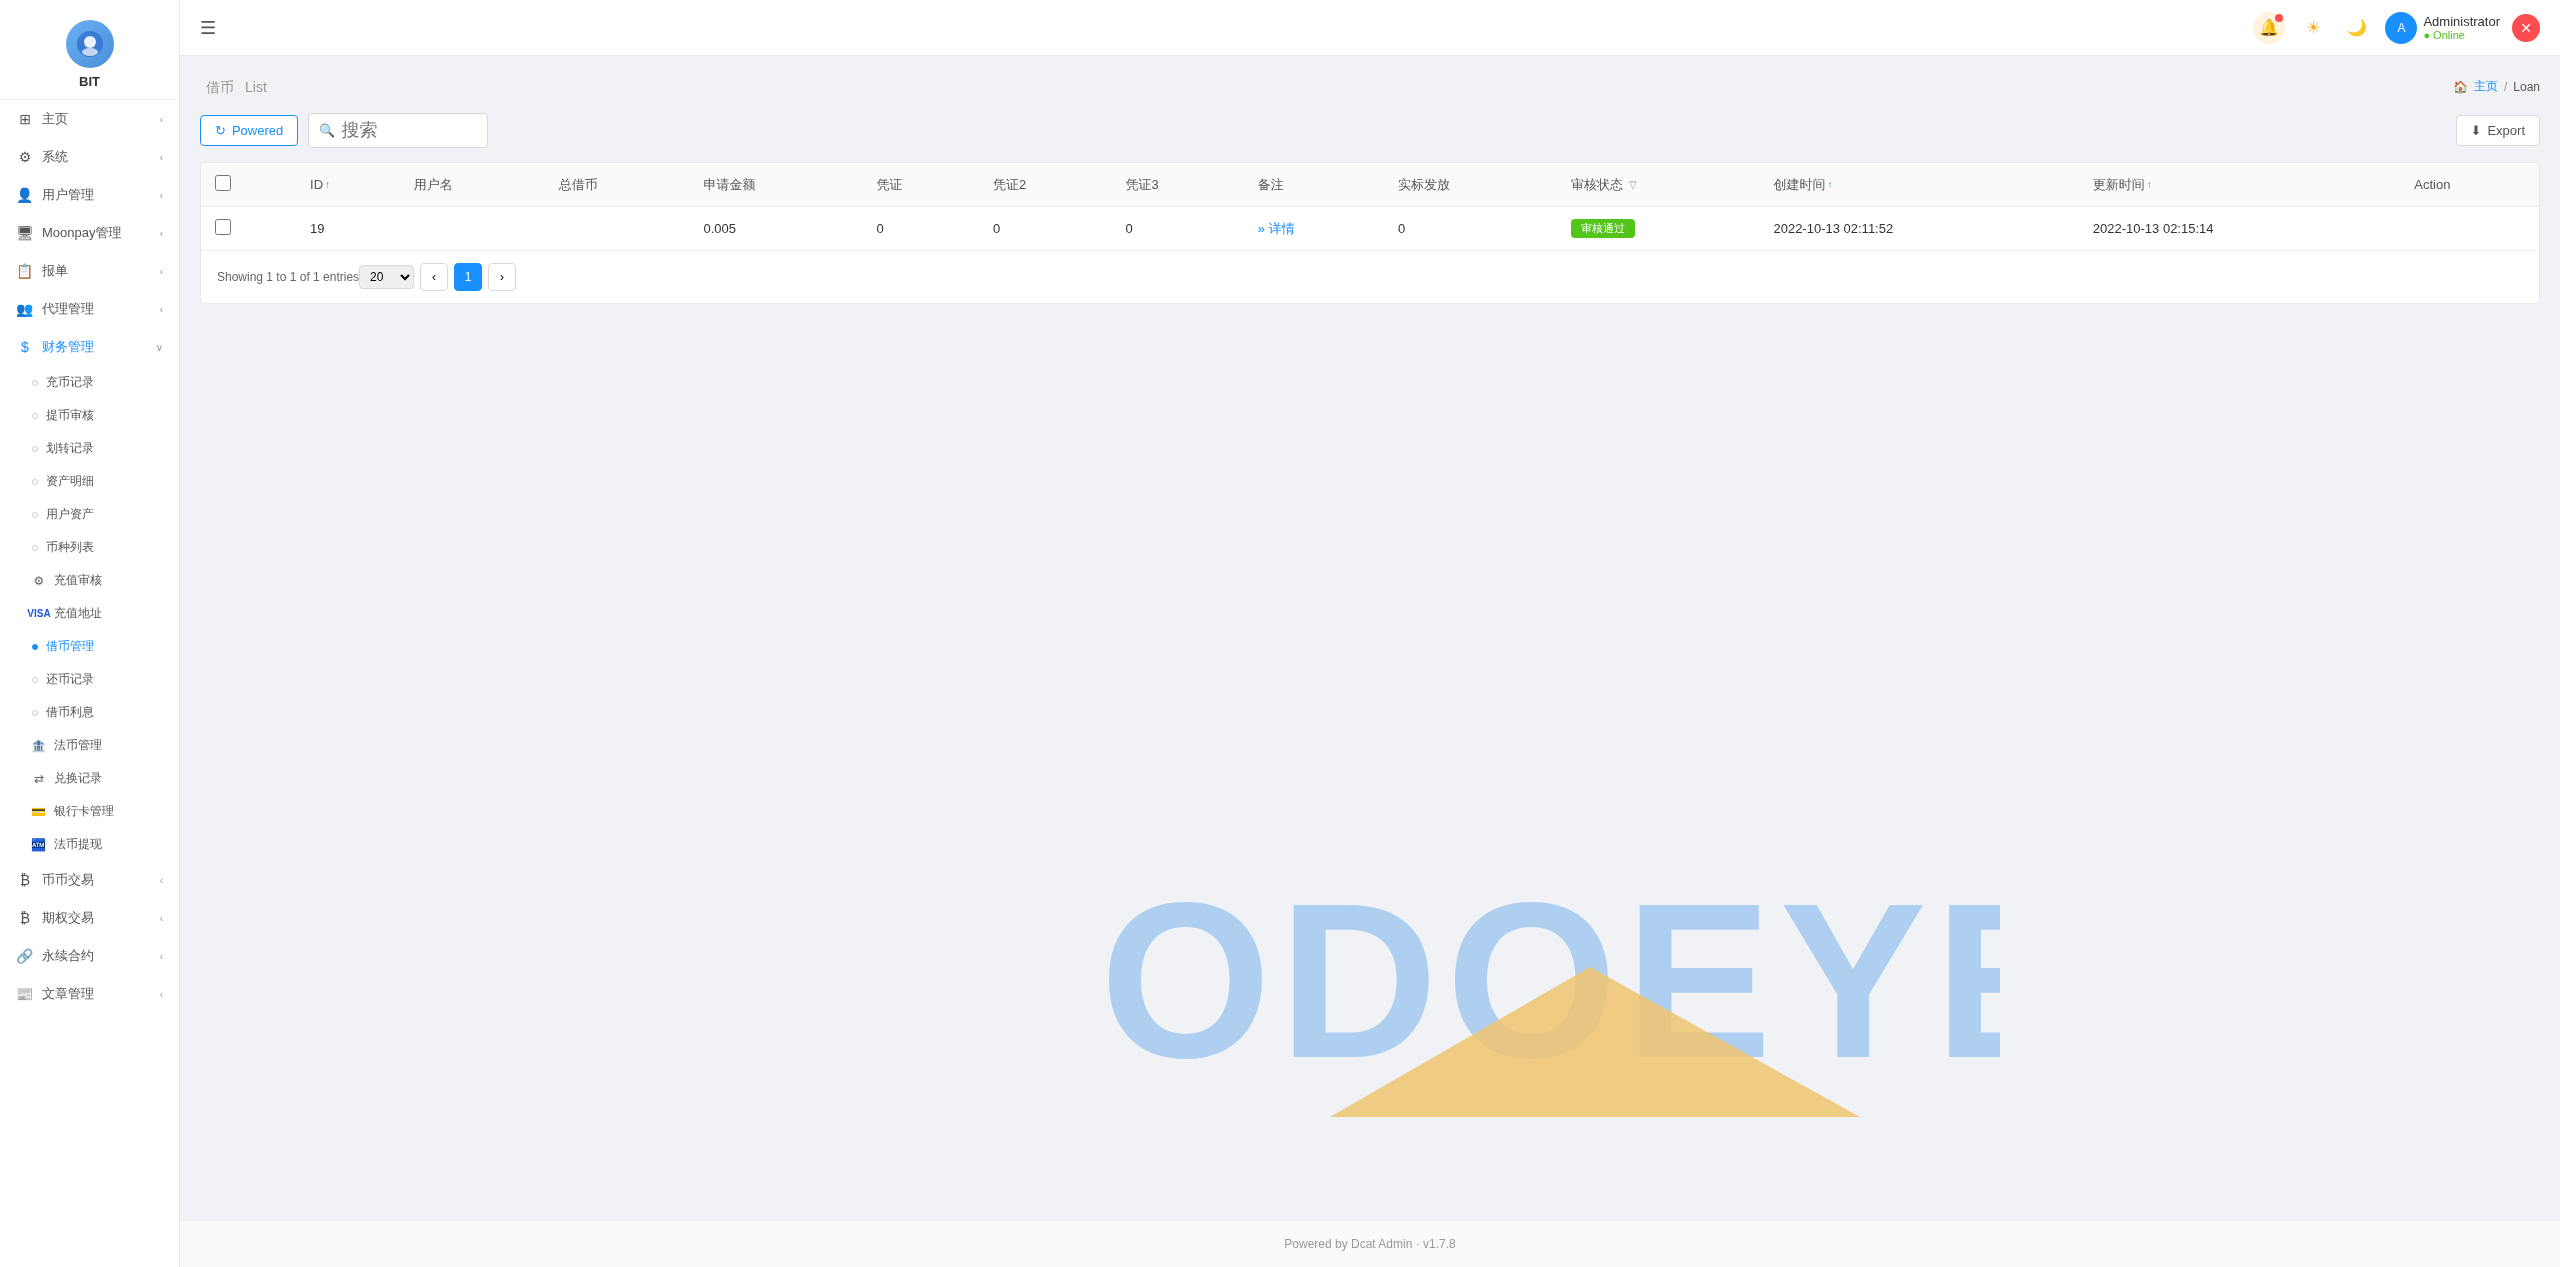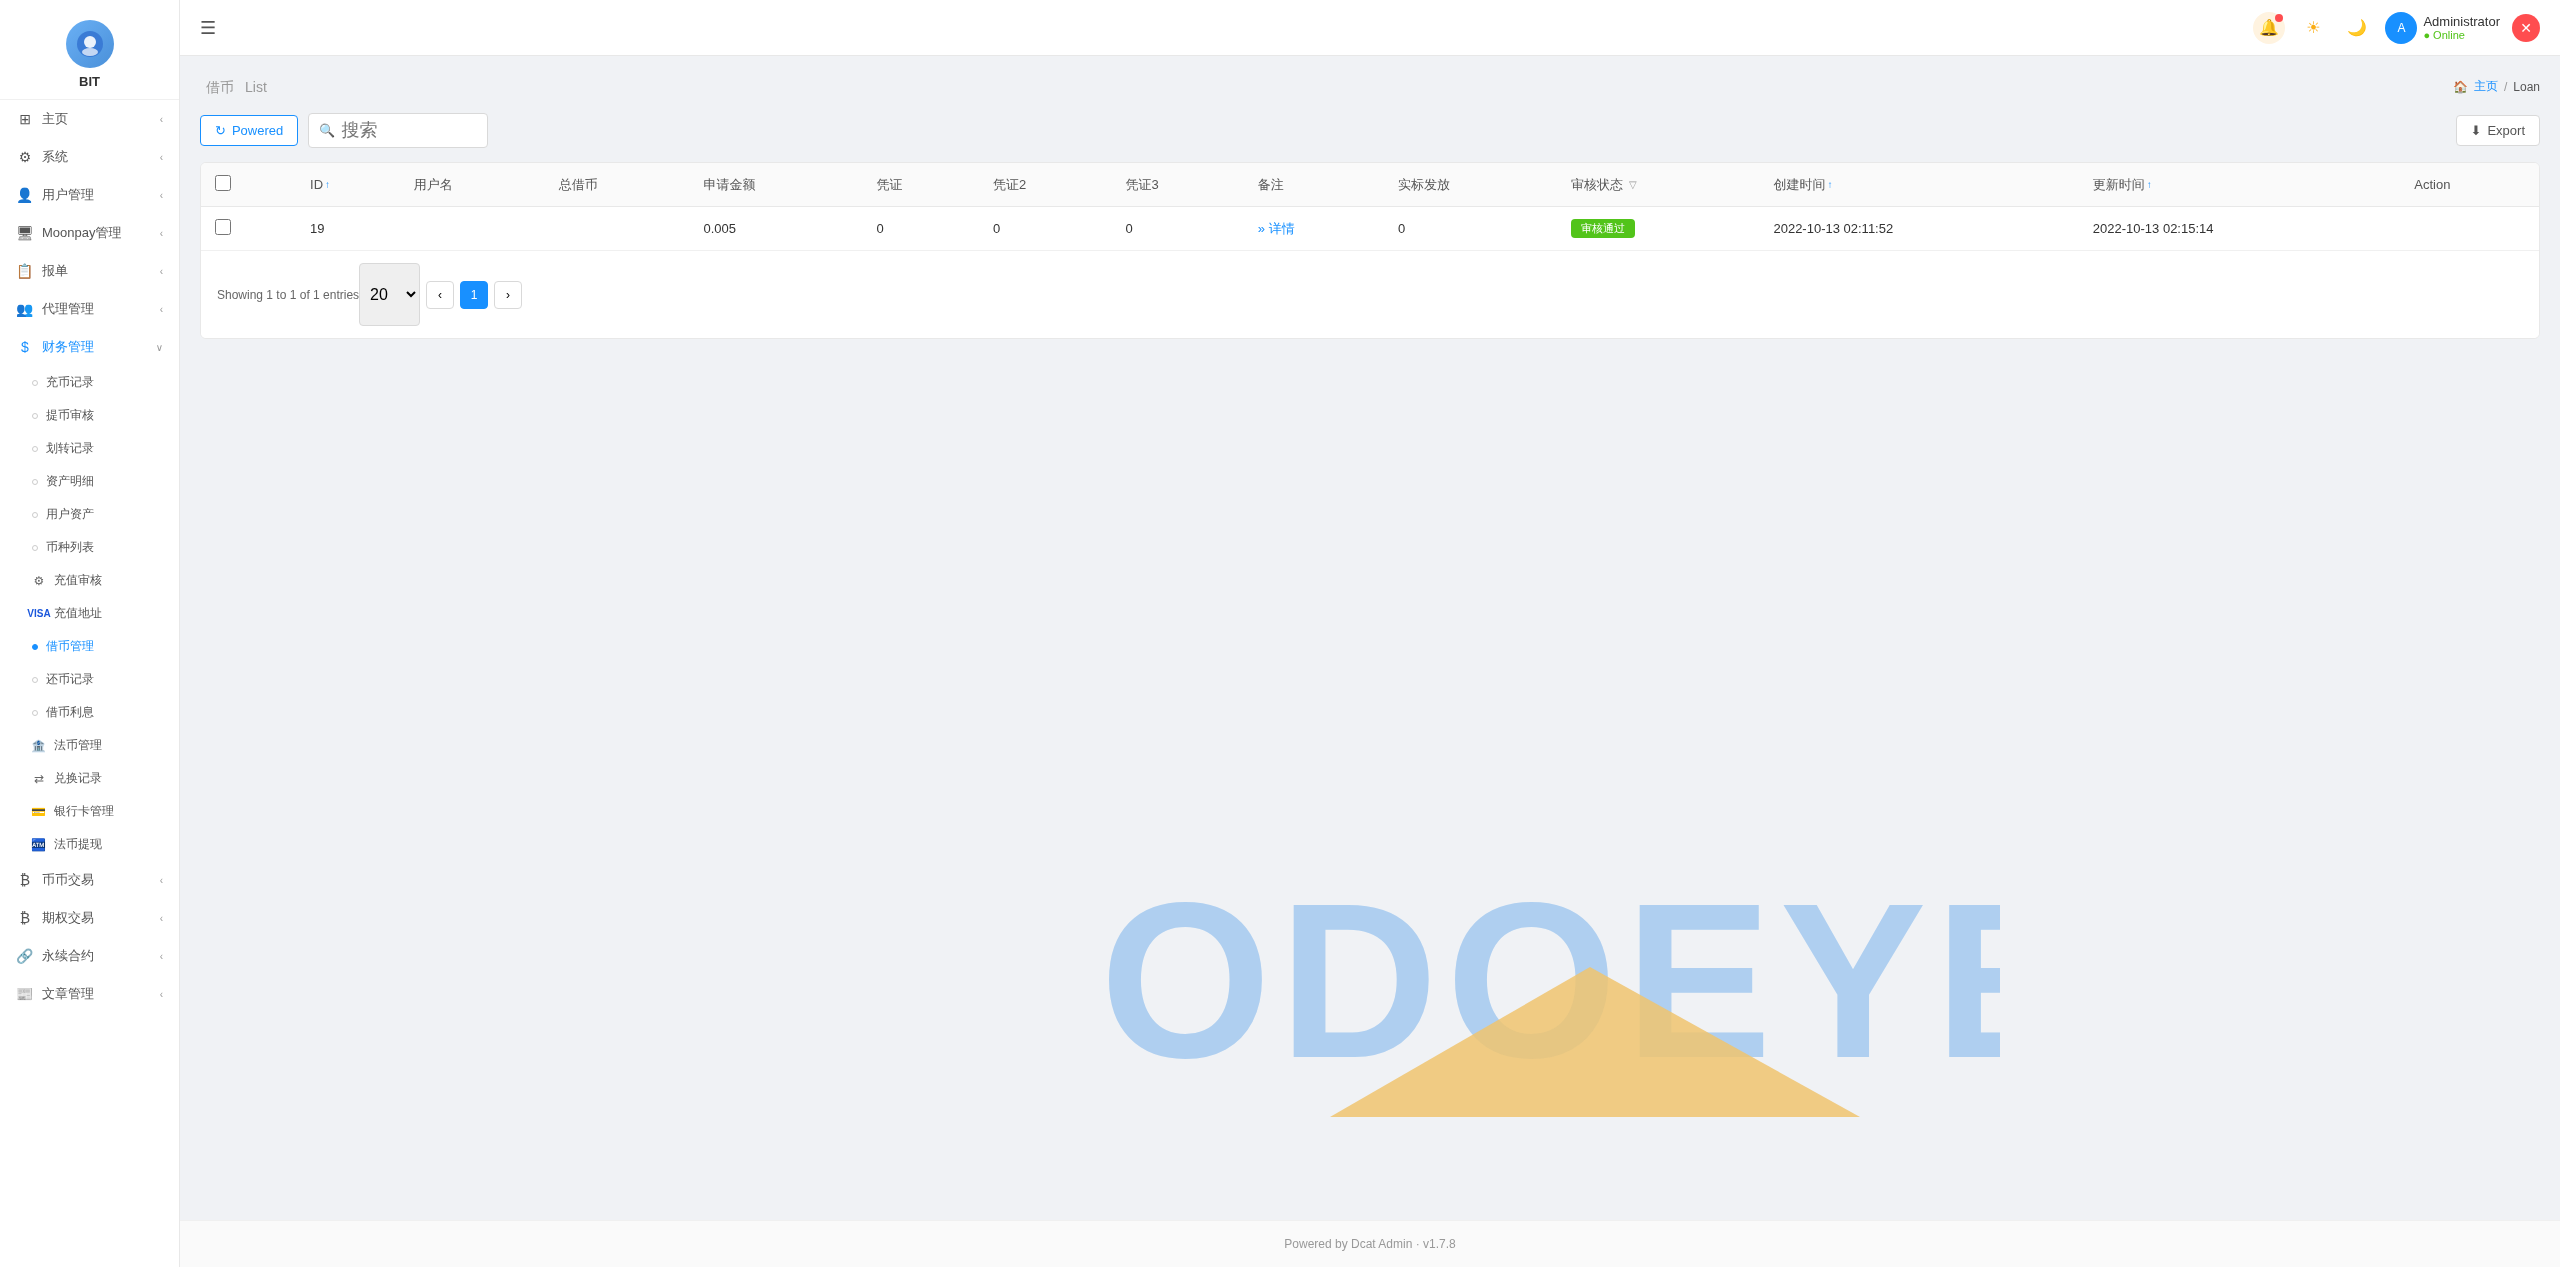--- a/index.html
+++ b/index.html
@@ -69,21 +69,21 @@
     .sort-arrow.active { color: #1890ff; }
     .filter-icon { font-size: 10px; color: #999; cursor: pointer; margin-left: 4px; }
 
     .tag-approved { background: #52c41a; color: white; padding: 2px 10px; border-radius: 4px; font-size: 11px; display: inline-block; }
     .link { color: #1890ff; cursor: pointer; }
 
     
     .table-footer { display: flex; align-items: center; justify-content: flex-start; padding: 12px 16px; background: #fff; border-top: 1px solid #f0f0f0; }
     .pagination-info { font-size: 12px; color: #666; }
     .pagination { display: flex; align-items: center; gap: 6px; }
-    .page-size-select { border: 1px solid #d9d9d9; border-radius: 4px; padding: 21px 6px; font-size: 16px; }
+    .page-size-select { border: 1px solid #d9d9d9; border-radius: 4px; padding: 3px 6px; font-size: 12px; }
     .page-btn { width: 28px; height: 28px; border: 1px solid #d9d9d9; border-radius: 4px; display: flex; align-items: center; justify-content: center; cursor: pointer; font-size: 12px; background: #fff; }
     .page-btn.active { background: #1890ff; color: white; border-color: #1890ff; }
 
     
     .watermark { position: absolute; bottom: 100px; left: 50%; transform: translateX(-30%); pointer-events: none; z-index: 0; opacity: 0.9; }
     .watermark svg text { fill: #a8ccf0; }
 
     
     .footer { text-align: center; padding: 16px; font-size: 12px; color: #999; border-top: 1px solid #f0f0f0; background: #fafafa; }
 

